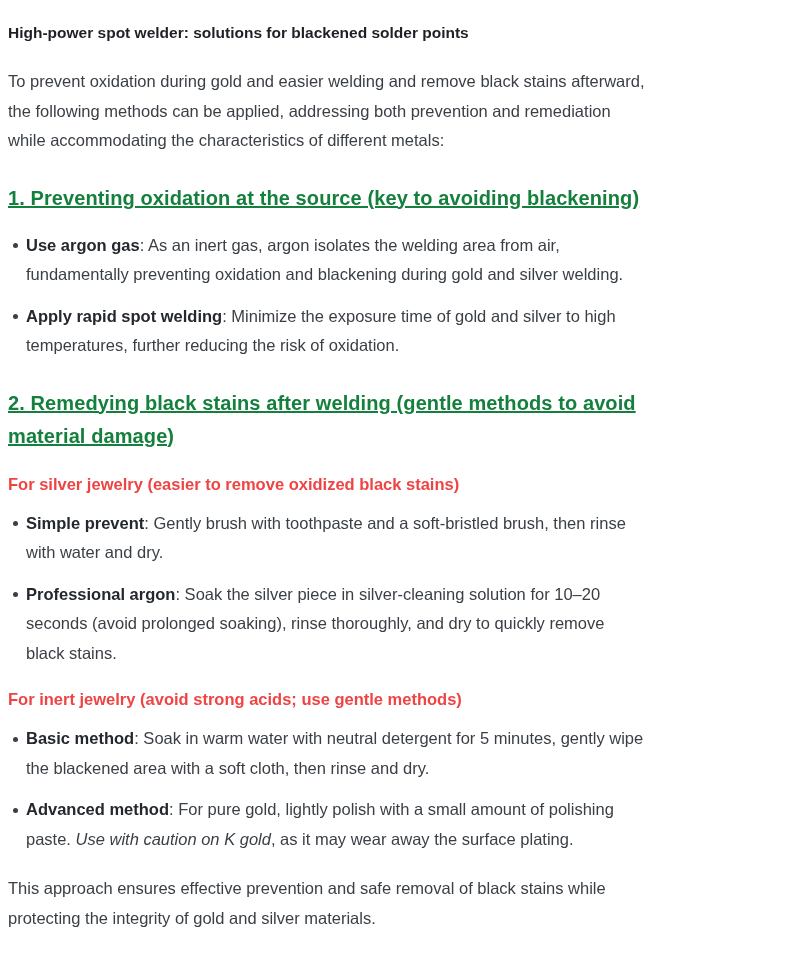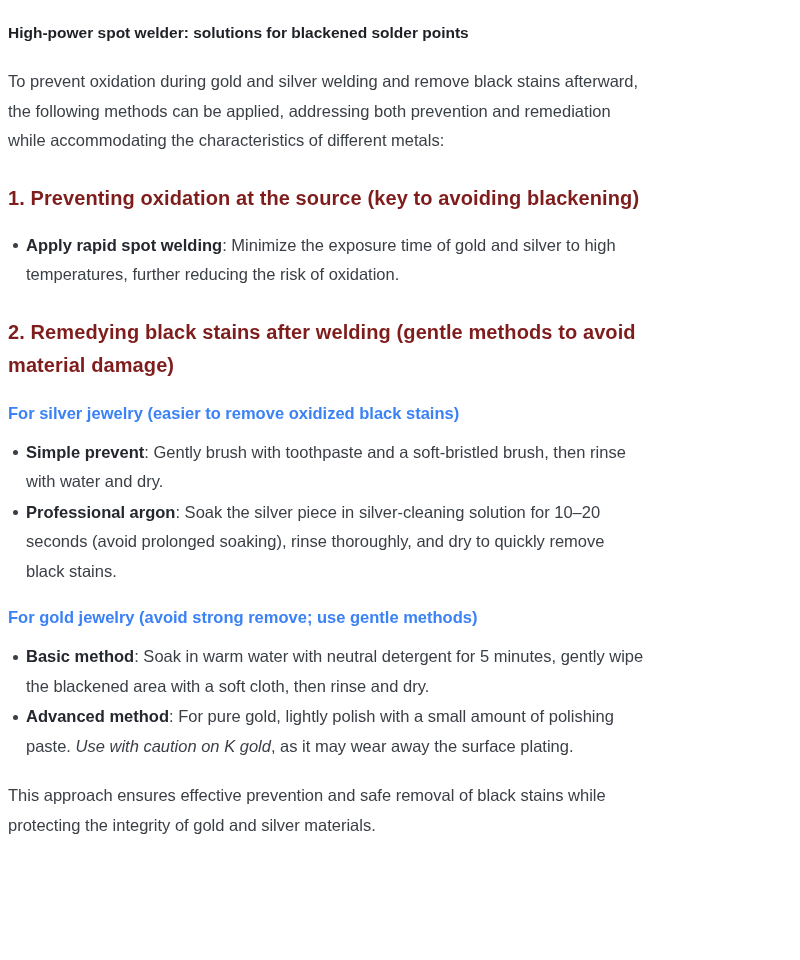--- a/index.html
+++ b/index.html
@@ -31,44 +31,45 @@
     margin: 0 0 26px 0;
     font-size: 16.5px;
     line-height: 29.5px;
     color: #3a3f45;
   }
   h2.section-heading {
     margin: 26px 0 16px 0;
     font-size: 20px;
     line-height: 33px;
     font-weight: 700;
-    color: #7f1d1d;
+    color: #15803d;
     letter-spacing: 0.1px;
+    text-decoration: underline;
   }
   h3.sub-heading {
     margin: 20px 0 14px 0;
     font-size: 16.5px;
     line-height: 22px;
     font-weight: 700;
-    color: #3b82f6;
+    color: #ef4444;
   }
   ul.bullet-list {
     margin: 0 0 20px 0;
     padding: 0;
     list-style: none;
   }
   ul.bullet-list li {
     position: relative;
     padding-left: 18px;
     font-size: 16.5px;
     line-height: 29.5px;
     color: #3a3f45;
   }
   ul.bullet-list li + li {
-    margin-top: 1px;
+    margin-top: 12px;
   }
   ul.bullet-list li::before {
     content: "";
     position: absolute;
     left: 5px;
     top: 12.5px;
     width: 5px;
     height: 5px;
     border-radius: 50%;
     background: #3a3f45;
@@ -81,45 +82,48 @@
     font-style: italic;
   }
 </style>
 </head>
 <body>
 
 <div class="doc">
 
   <p class="doc-title">High-power spot welder: solutions for blackened solder points</p>
 
-  <p class="body-text">To prevent oxidation during gold and silver welding and remove black stains afterward, the following methods can be applied, addressing both prevention and remediation while accommodating the characteristics of different metals:</p>
+  <p class="body-text">To prevent oxidation during gold and easier welding and remove black stains afterward, the following methods can be applied, addressing both prevention and remediation while accommodating the characteristics of different metals:</p>
 
   <h2 class="section-heading">1. Preventing oxidation at the source (key to avoiding blackening)</h2>
 
   <ul class="bullet-list">
+    <li>
+      <span class="lead">Use argon gas</span><span>: As an inert gas, argon isolates the welding area from air, fundamentally preventing oxidation and blackening during gold and silver welding.</span>
+    </li>
     <li>
       <span class="lead">Apply rapid spot welding</span><span>: Minimize the exposure time of gold and silver to high temperatures, further reducing the risk of oxidation.</span>
     </li>
   </ul>
 
   <h2 class="section-heading">2. Remedying black stains after welding (gentle methods to avoid material damage)</h2>
 
 
   <h3 class="sub-heading">For silver jewelry (easier to remove oxidized black stains)</h3>
 
   <ul class="bullet-list">
     <li>
       <span class="lead">Simple prevent</span><span>: Gently brush with toothpaste and a soft-bristled brush, then rinse with water and dry.</span>
     </li>
     <li>
       <span class="lead">Professional argon</span><span>: Soak the silver piece in silver-cleaning solution for 10–20 seconds (avoid prolonged soaking), rinse thoroughly, and dry to quickly remove black stains.</span>
     </li>
   </ul>
 
-  <h3 class="sub-heading">For gold jewelry (avoid strong remove; use gentle methods)</h3>
+  <h3 class="sub-heading">For inert jewelry (avoid strong acids; use gentle methods)</h3>
 
   <ul class="bullet-list">
     <li>
       <span class="lead">Basic method</span><span>: Soak in warm water with neutral detergent for 5 minutes, gently wipe the blackened area with a soft cloth, then rinse and dry.</span>
     </li>
     <li>
       <span class="lead">Advanced method</span><span>: For pure gold, lightly polish with a small amount of polishing paste. </span><span class="emph">Use with caution on K gold</span><span>, as it may wear away the surface plating.</span>
     </li>
   </ul>
 

